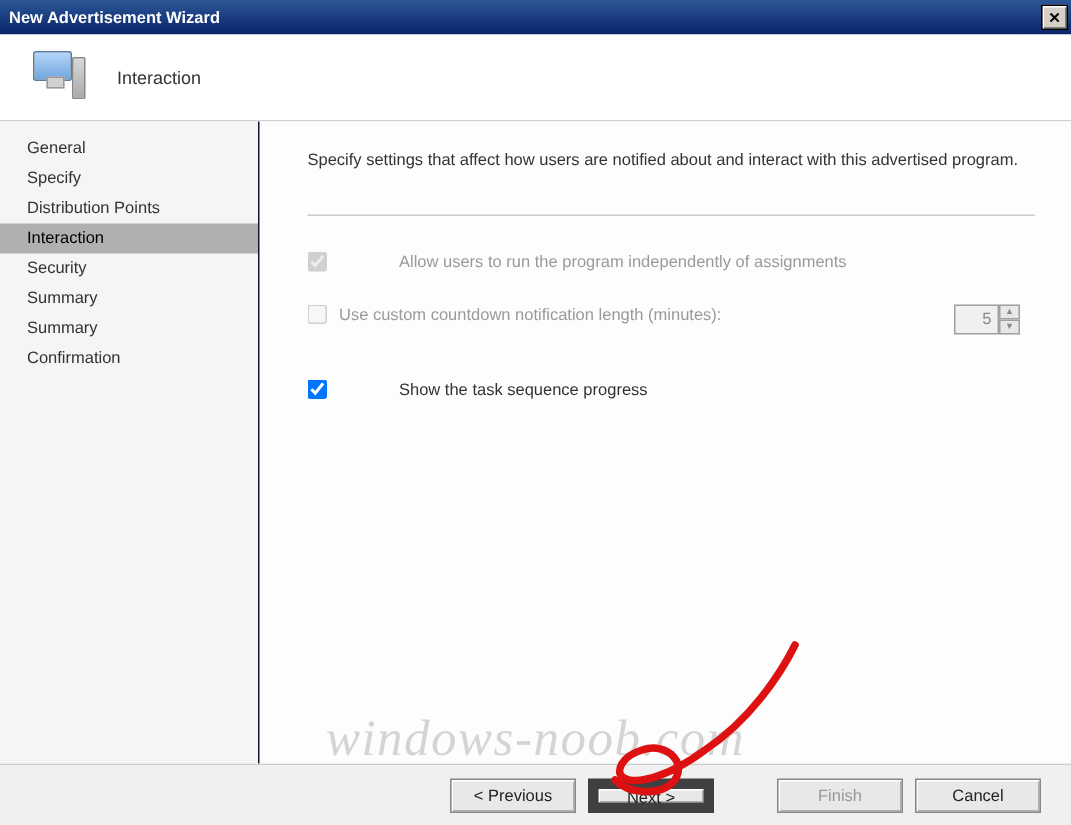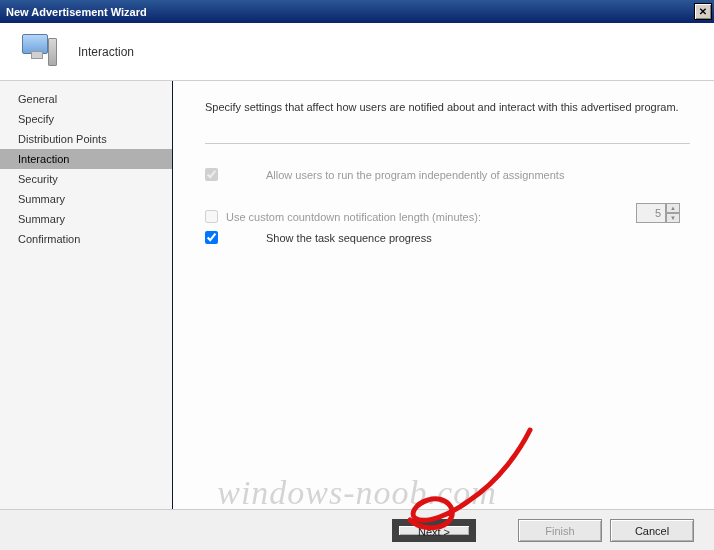--- a/index.html
+++ b/index.html
@@ -128,23 +128,23 @@
   }
   .row.disabled { color: #9a9a9a; }
   .row input[type=checkbox] {
     margin: 0 8px 0 0;
     width: 13px;
     height: 13px;
   }
   .row.indent { padding-left: 26px; }
   .countdown-row {
     display: flex;
-    align-items: flex-end;
+    align-items: flex-start;
     justify-content: space-between;
-    margin-bottom: 8px;
+    margin-bottom: 30px;
     color: #9a9a9a;
   }
   .countdown-left { display:flex; align-items:center; }
   .spinner {
     display:flex;
     align-items:stretch;
     height:20px;
     margin-right: 10px;
   }
   .spinner-input {
@@ -293,20 +293,21 @@
 
     <div class="row">
       <input type="checkbox" checked="" style="">
       <span>Show the task sequence progress</span>
     </div>
 
   </div>
 </div>
 
 <div class="footer">
+  <button class="btn">&lt; Previous</button>
   <button class="btn default">Next &gt;</button>
   <button class="btn disabled" disabled="">Finish</button>
   <button class="btn">Cancel</button>
 </div>
 
 <div class="watermark">windows-noob.com</div>
 
 <svg class="annotation" width="714" height="550" style="top:0;left:0">
   <path d="M 530 430 C 520 450, 500 480, 470 500 C 450 515, 425 525, 415 518 C 410 514, 415 504, 428 500 C 445 494, 460 510, 448 522 C 440 530, 420 530, 410 520" stroke="#d11" stroke-width="5" fill="none" stroke-linecap="round"></path>
 </svg>

